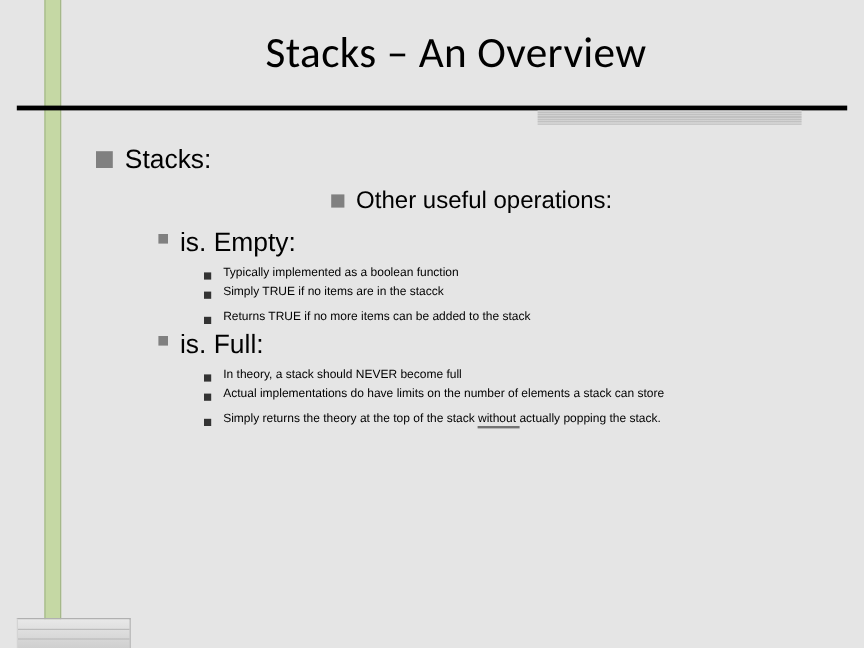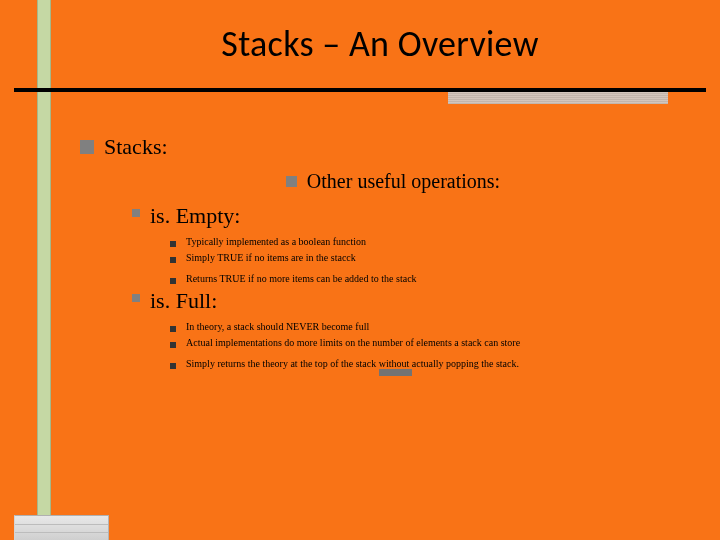--- a/index.html
+++ b/index.html
@@ -1,21 +1,21 @@
 <!DOCTYPE html>
 <html><head>
 <meta charset="utf-8">
 <style>
   * { margin: 0; padding: 0; box-sizing: border-box; }
   html, body { width: 720px; height: 540px; font-family: Arial, Helvetica, sans-serif; background: #fff; }
   .slide {
     position: relative;
     width: 720px;
     height: 540px;
-    background: #f97316;
+    background: #e5e5e5;
     overflow: hidden;
   }
   
   .vbar {
     position: absolute;
     left: 37px;
     top: 0;
     width: 14px;
     height: 540px;
     background: #c5d8a4;
@@ -78,36 +78,35 @@
       #cfcfcf 1px, #cfcfcf 2px
     );
     opacity: 0.9;
   }
   
   .content {
     position: absolute;
     left: 80px;
     right: 40px;
     top: 120px;
-    font-family: Liberation Serif, serif;
+    font-family: Liberation Sans, sans-serif;
     color: #000;
-    margin-top: 14px;
   }
   .row { display: flex; align-items: flex-start; }
   .bullet { flex: 0 0 auto; margin-right: 10px; }
   .sq-l { width: 14px; height: 14px; background: #808080; margin-top: 6px; }
   .sq-m { width: 11px; height: 11px; background: #808080; margin-top: 6px; }
   .sq-s { width: 8px; height: 8px; background: #808080; margin-top: 6px; }
   .sq-xs { width: 6px; height: 6px; background: #333; margin-top: 6px; }
   .l1 { font-size: 22px; margin-bottom: 10px; }
   .l2 { font-size: 20px; margin-bottom: 10px; margin-left: 26px; justify-content: center; }
   .l3 { font-size: 22px; margin-bottom: 6px; margin-left: 52px; }
   .l4 { font-size: 10px; margin-bottom: 3px; margin-left: 90px; line-height: 1.3; }
   .block { margin-bottom: 8px; }
-  .without { border-bottom: 7px solid #737373; padding-bottom: 0; }
+  .without { border-bottom: 2px solid #737373; padding-bottom: 0; }
 </style>
 </head>
 <body>
 
 <div class="slide">
   <div class="vbar"></div>
   <div class="bevel"></div>
 
   <div class="title-wrap">
     <div class="title">Stacks – An Overview</div>
@@ -150,21 +149,21 @@
       <div class="row l3">
         <div class="bullet sq-s"></div>
         <div>is. Full:</div>
       </div>
       <div class="row l4">
         <div class="bullet sq-xs"></div>
         <div>In theory, a stack should NEVER become full</div>
       </div>
       <div class="row l4">
         <div class="bullet sq-xs"></div>
-        <div>Actual implementations do more limits on the number of elements a stack can store</div>
+        <div>Actual implementations do have limits on the number of elements a stack can store</div>
       </div>
     </div>
 
     <div class="block">
       <div class="row l4">
         <div class="bullet sq-xs"></div>
         <div>
           <span>Simply returns the theory at the top of the stack </span><span class="without">without </span><span>actually popping the stack.</span>
         </div>
       </div>

